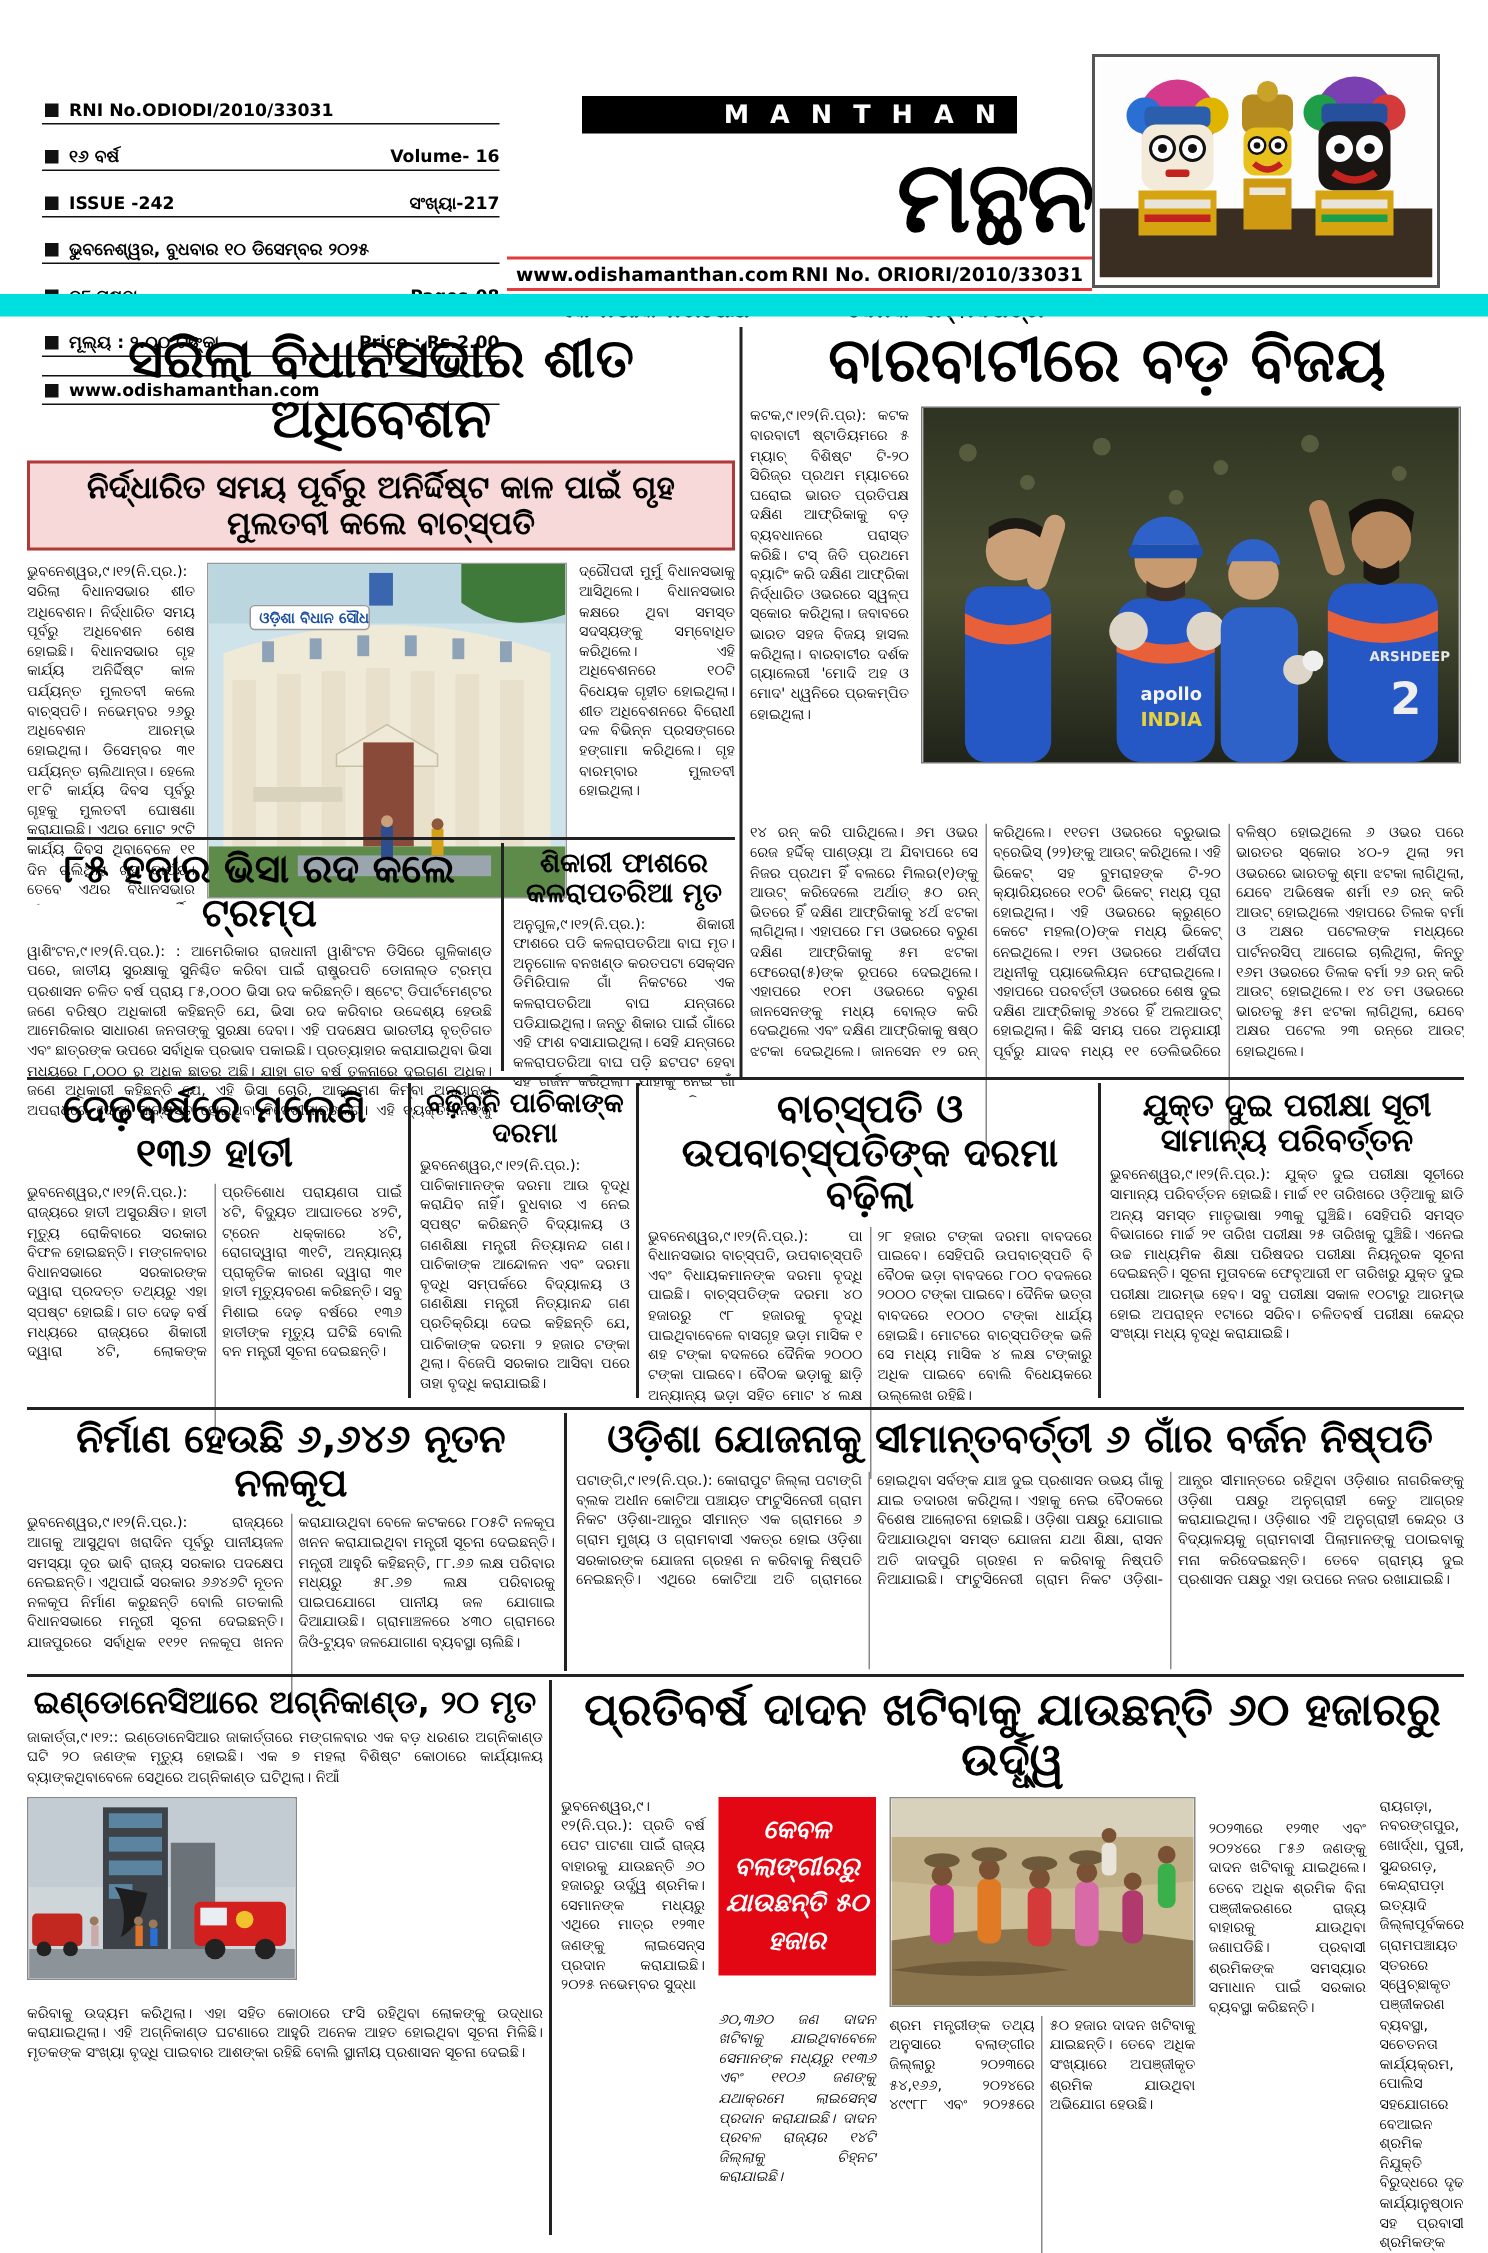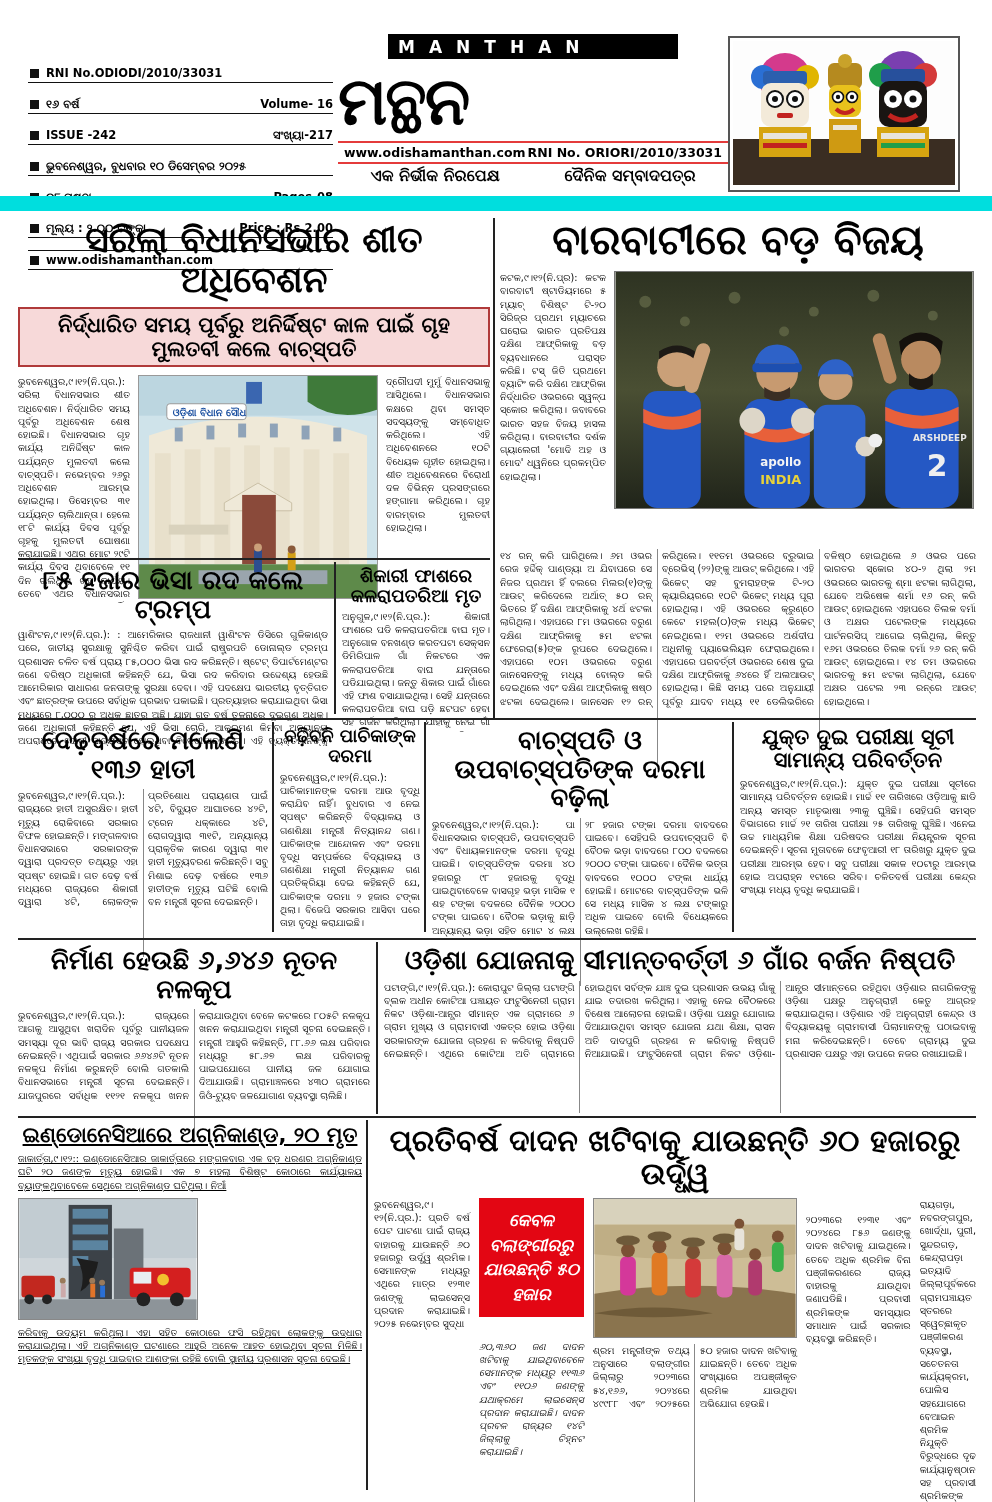--- a/index.html
+++ b/index.html
@@ -4,21 +4,21 @@
 <style>
   * { margin:0; padding:0; box-sizing:border-box; }
   body { background:#777; font-family:"DejaVu Sans", sans-serif; }
   .page{ position:relative; width:992px; height:1502px; margin:0 auto; background:#fff; color:#000; overflow:hidden; }
 
   
   .infobox{ position:absolute; left:28px; top:52px; width:305px; }
   .inforow{ display:flex; align-items:center; gap:7px; border-bottom:1.5px solid #111; padding:2px 0 2px 2px; font-size:11.5px; font-weight:bold;margin-top:12px; }
   .inforow .sq{ width:9px; height:9px; background:#111; flex:0 0 auto; }
   .inforow .l{ flex:1; } .inforow .r{ text-align:center; }
-  .masthead{ position:absolute; left:338px; top:34px; width:390px; text-align:left; }
+  .masthead{ position:absolute; left:338px; top:64px; width:390px; text-align:right; }
   .mast-bar{ background:#000; color:#fff; font-weight:bold; letter-spacing:14px; font-size:17px; padding:3px 0 2px 10px; width:290px; margin:0 auto; }
   .mast-logo{ font-size:66px; font-weight:800; line-height:86px; letter-spacing:-2px; text-shadow:2px 2px 0 #fff,-2px -2px 0 #fff; }
   .mast-mid{ position:relative; display:flex; justify-content:space-between; font-size:12.5px; font-weight:bold; padding:0 6px; }
   .mast-mid .redline{ position:absolute; left:0; right:0; height:2px; background:#e43b3b; }
   .mast-tags{ display:flex; justify-content:space-around; font-size:16px; font-weight:bold; margin-top:6px; }
   .deity-frame{ position:absolute; left:728px; top:36px; width:232px; height:156px; border:2px solid #555; padding:3px; background:#fff; }
   .cyanbar{ position:absolute; left:0; top:196px; width:992px; height:15px; background:#00dede; }
 
   
   .hl{ font-weight:800; text-align:center; line-height:1.1; letter-spacing:0; }
@@ -302,21 +302,21 @@
   </div>
   <div class="vrule" style="left:376px; top:942px; height:172px;"></div>
 
   <div style="position:absolute; left:384px; top:946px; width:592px;">
     <div class="hl hl-lg">ଓଡ଼ିଶା ଯୋଜନାକୁ ସୀମାନ୍ତବର୍ତ୍ତୀ ୬ ଗାଁର ବର୍ଜନ ନିଷ୍ପତି</div>
     <div class="body cols3" style="margin-top:6px; height:132px; overflow:hidden;">ପଟାଙ୍ଗି,୯।୧୨(ନି.ପ୍ର.): କୋରାପୁଟ ଜିଲ୍ଲା ପଟାଙ୍ଗି ବ୍ଲକ ଅଧୀନ କୋଟିଆ ପଞ୍ଚାୟତ ଫାଟୁସିନେରୀ ଗ୍ରାମ ନିକଟ ଓଡ଼ିଶା-ଆନ୍ଧ୍ର ସୀମାନ୍ତ ଏକ ଗ୍ରାମରେ ୬ ଗ୍ରାମ ମୁଖ୍ୟ ଓ ଗ୍ରାମବାସୀ ଏକତ୍ର ହୋଇ ଓଡ଼ିଶା ସରକାରଙ୍କ ଯୋଜନା ଗ୍ରହଣ ନ କରିବାକୁ ନିଷ୍ପତି ନେଇଛନ୍ତି। ଏଥିରେ କୋଟିଆ ଅତି ଗ୍ରାମରେ ହୋଇଥିବା ସର୍ବଙ୍କ ଯାଞ୍ଚ ଦୁଇ ପ୍ରଶାସନ ଉଭୟ ଗାଁକୁ ଯାଇ ତଦାରଖ କରିଥିଲା। ଏହାକୁ ନେଇ ବୈଠକରେ ବିଶେଷ ଆଲୋଚନା ହୋଇଛି। ଓଡ଼ିଶା ପକ୍ଷରୁ ଯୋଗାଇ ଦିଆଯାଉଥିବା ସମସ୍ତ ଯୋଜନା ଯଥା ଶିକ୍ଷା, ରାସନ ଅତି ଦାଦପୁରି ଗ୍ରହଣ ନ କରିବାକୁ ନିଷ୍ପତି ନିଆଯାଇଛି। ଫାଟୁସିନେରୀ ଗ୍ରାମ ନିକଟ ଓଡ଼ିଶା-ଆନ୍ଧ୍ର ସୀମାନ୍ତରେ ରହିଥିବା ଓଡ଼ିଶାର ନାଗରିକଙ୍କୁ ଓଡ଼ିଶା ପକ୍ଷରୁ ଅନୁଗ୍ରାହୀ କେତୁ ଆଗ୍ରହ କରାଯାଇଥିଲା। ଓଡ଼ିଶାର ଏହି ଅନୁଗ୍ରାହୀ କେନ୍ଦ୍ର ଓ ବିଦ୍ୟାଳୟକୁ ଗ୍ରାମବାସୀ ପିଲାମାନଙ୍କୁ ପଠାଇବାକୁ ମନା କରିଦେଇଛନ୍ତି। ତେବେ ଗ୍ରାମ୍ୟ ଦୁଇ ପ୍ରଶାସନ ପକ୍ଷରୁ ଏହା ଉପରେ ନଜର ରଖାଯାଇଛି।</div>
   </div>
 
   <div class="hrule" style="left:18px; top:1116px; width:958px;"></div>
 
-  <div style="position:absolute; left:18px; top:1124px; width:344px;text-decoration:underline;">
+  <div style="position:absolute; left:18px; top:1124px; width:344px;">
     <div class="hl hl-md">ଇଣ୍ଡୋନେସିଆରେ ଅଗ୍ନିକାଣ୍ଡ, ୨୦ ମୃତ</div>
     <div class="body" style="margin-top:5px;">ଜାକାର୍ତ୍ତା,୯।୧୨:: ଇଣ୍ଡୋନେସିଆର ଜାକାର୍ତ୍ତାରେ ମଙ୍ଗଳବାର ଏକ ବଡ଼ ଧରଣର ଅଗ୍ନିକାଣ୍ଡ ଘଟି ୨୦ ଜଣଙ୍କ ମୃତ୍ୟୁ ହୋଇଛି। ଏକ ୭ ମହଲା ବିଶିଷ୍ଟ କୋଠାରେ କାର୍ଯ୍ୟାଳୟ ବ୍ୟାଙ୍କଥିବାବେଳେ ସେଥିରେ ଅଗ୍ନିକାଣ୍ଡ ଘଟିଥିଲା। ନିଆଁ</div>
     <svg class="photo" width="180" height="122" viewBox="0 0 180 122" style="margin-top:6px; border:1px solid #888;">
       <rect width="180" height="122" fill="#cfd6da"></rect>
       <rect x="0" y="0" width="180" height="60" fill="#c2ccd2"></rect>
       <rect x="50" y="6" width="44" height="96" fill="#3c4248"></rect>
       <g fill="#5b84a0">
           <rect x="54" y="10" width="36" height="10"></rect>
           <rect x="54" y="26" width="36" height="10"></rect>
           <rect x="54" y="42" width="36" height="10"></rect>
@@ -336,21 +336,21 @@
         <circle cx="28" cy="102" r="5" fill="#222"></circle>
       <g>
           <rect x="42" y="86" width="5" height="14" fill="#caa"></rect>
           <circle cx="44" cy="83" r="3" fill="#9a7a5a"></circle>
           <rect x="72" y="86" width="5" height="14" fill="#e0742a"></rect>
           <circle cx="74" cy="83" r="3" fill="#9a7a5a"></circle>
           <rect x="82" y="88" width="5" height="12" fill="#2a6fd4"></rect>
           <circle cx="84" cy="85" r="3" fill="#9a7a5a"></circle>
         </g>
     </svg>
-    <div class="body" style="margin-top:6px; height:100px; overflow:hidden;">କରିବାକୁ ଉଦ୍ୟମ କରିଥିଲା। ଏହା ସହିତ କୋଠାରେ ଫସି ରହିଥିବା ଲୋକଙ୍କୁ ଉଦ୍ଧାର କରାଯାଇଥିଲା। ଏହି ଅଗ୍ନିକାଣ୍ଡ ଘଟଣାରେ ଆହୁରି ଅନେକ ଆହତ ହୋଇଥିବା ସୂଚନା ମିଳିଛି। ମୃତକଙ୍କ ସଂଖ୍ୟା ବୃଦ୍ଧି ପାଇବାର ଆଶଙ୍କା ରହିଛି ବୋଲି ସ୍ଥାନୀୟ ପ୍ରଶାସନ ସୂଚନା ଦେଇଛି।</div>
+    <div class="body" style="margin-top:16px; height:100px; overflow:hidden;">କରିବାକୁ ଉଦ୍ୟମ କରିଥିଲା। ଏହା ସହିତ କୋଠାରେ ଫସି ରହିଥିବା ଲୋକଙ୍କୁ ଉଦ୍ଧାର କରାଯାଇଥିଲା। ଏହି ଅଗ୍ନିକାଣ୍ଡ ଘଟଣାରେ ଆହୁରି ଅନେକ ଆହତ ହୋଇଥିବା ସୂଚନା ମିଳିଛି। ମୃତକଙ୍କ ସଂଖ୍ୟା ବୃଦ୍ଧି ପାଇବାର ଆଶଙ୍କା ରହିଛି ବୋଲି ସ୍ଥାନୀୟ ପ୍ରଶାସନ ସୂଚନା ଦେଇଛି।</div>
   </div>
   <div class="vrule" style="left:366px; top:1120px; height:370px;"></div>
 
   <div style="position:absolute; left:374px; top:1124px; width:602px;">
     <div class="hl hl-bt">ପ୍ରତିବର୍ଷ ଦାଦନ ଖଟିବାକୁ ଯାଉଛନ୍ତି ୬୦ ହଜାରରୁ ଉର୍ଦ୍ଧ୍ୱ</div>
     <div style="display:flex; gap:9px; margin-top:8px; height:304px; overflow:hidden;">
       <div class="body" style="width:108px;">ଭୁବନେଶ୍ୱର,୯।୧୨(ନି.ପ୍ର.): ପ୍ରତି ବର୍ଷ ପେଟ ପାଟଣା ପାଇଁ ରାଜ୍ୟ ବାହାରକୁ ଯାଉଛନ୍ତି ୬୦ ହଜାରରୁ ଉର୍ଦ୍ଧ୍ୱ ଶ୍ରମିକ। ସେମାନଙ୍କ ମଧ୍ୟରୁ ଏଥିରେ ମାତ୍ର ୧୨୩୧ ଜଣଙ୍କୁ ଲାଇସେନ୍ସ ପ୍ରଦାନ କରାଯାଇଛି। ୨୦୨୫ ନଭେମ୍ବର ସୁଦ୍ଧା</div>
       <div style="width:118px; display:flex; flex-direction:column; gap:23px;font-style:italic;">
         <div class="redbox">
           <div>କେବଳ ବଲାଙ୍ଗୀରରୁ</div>

